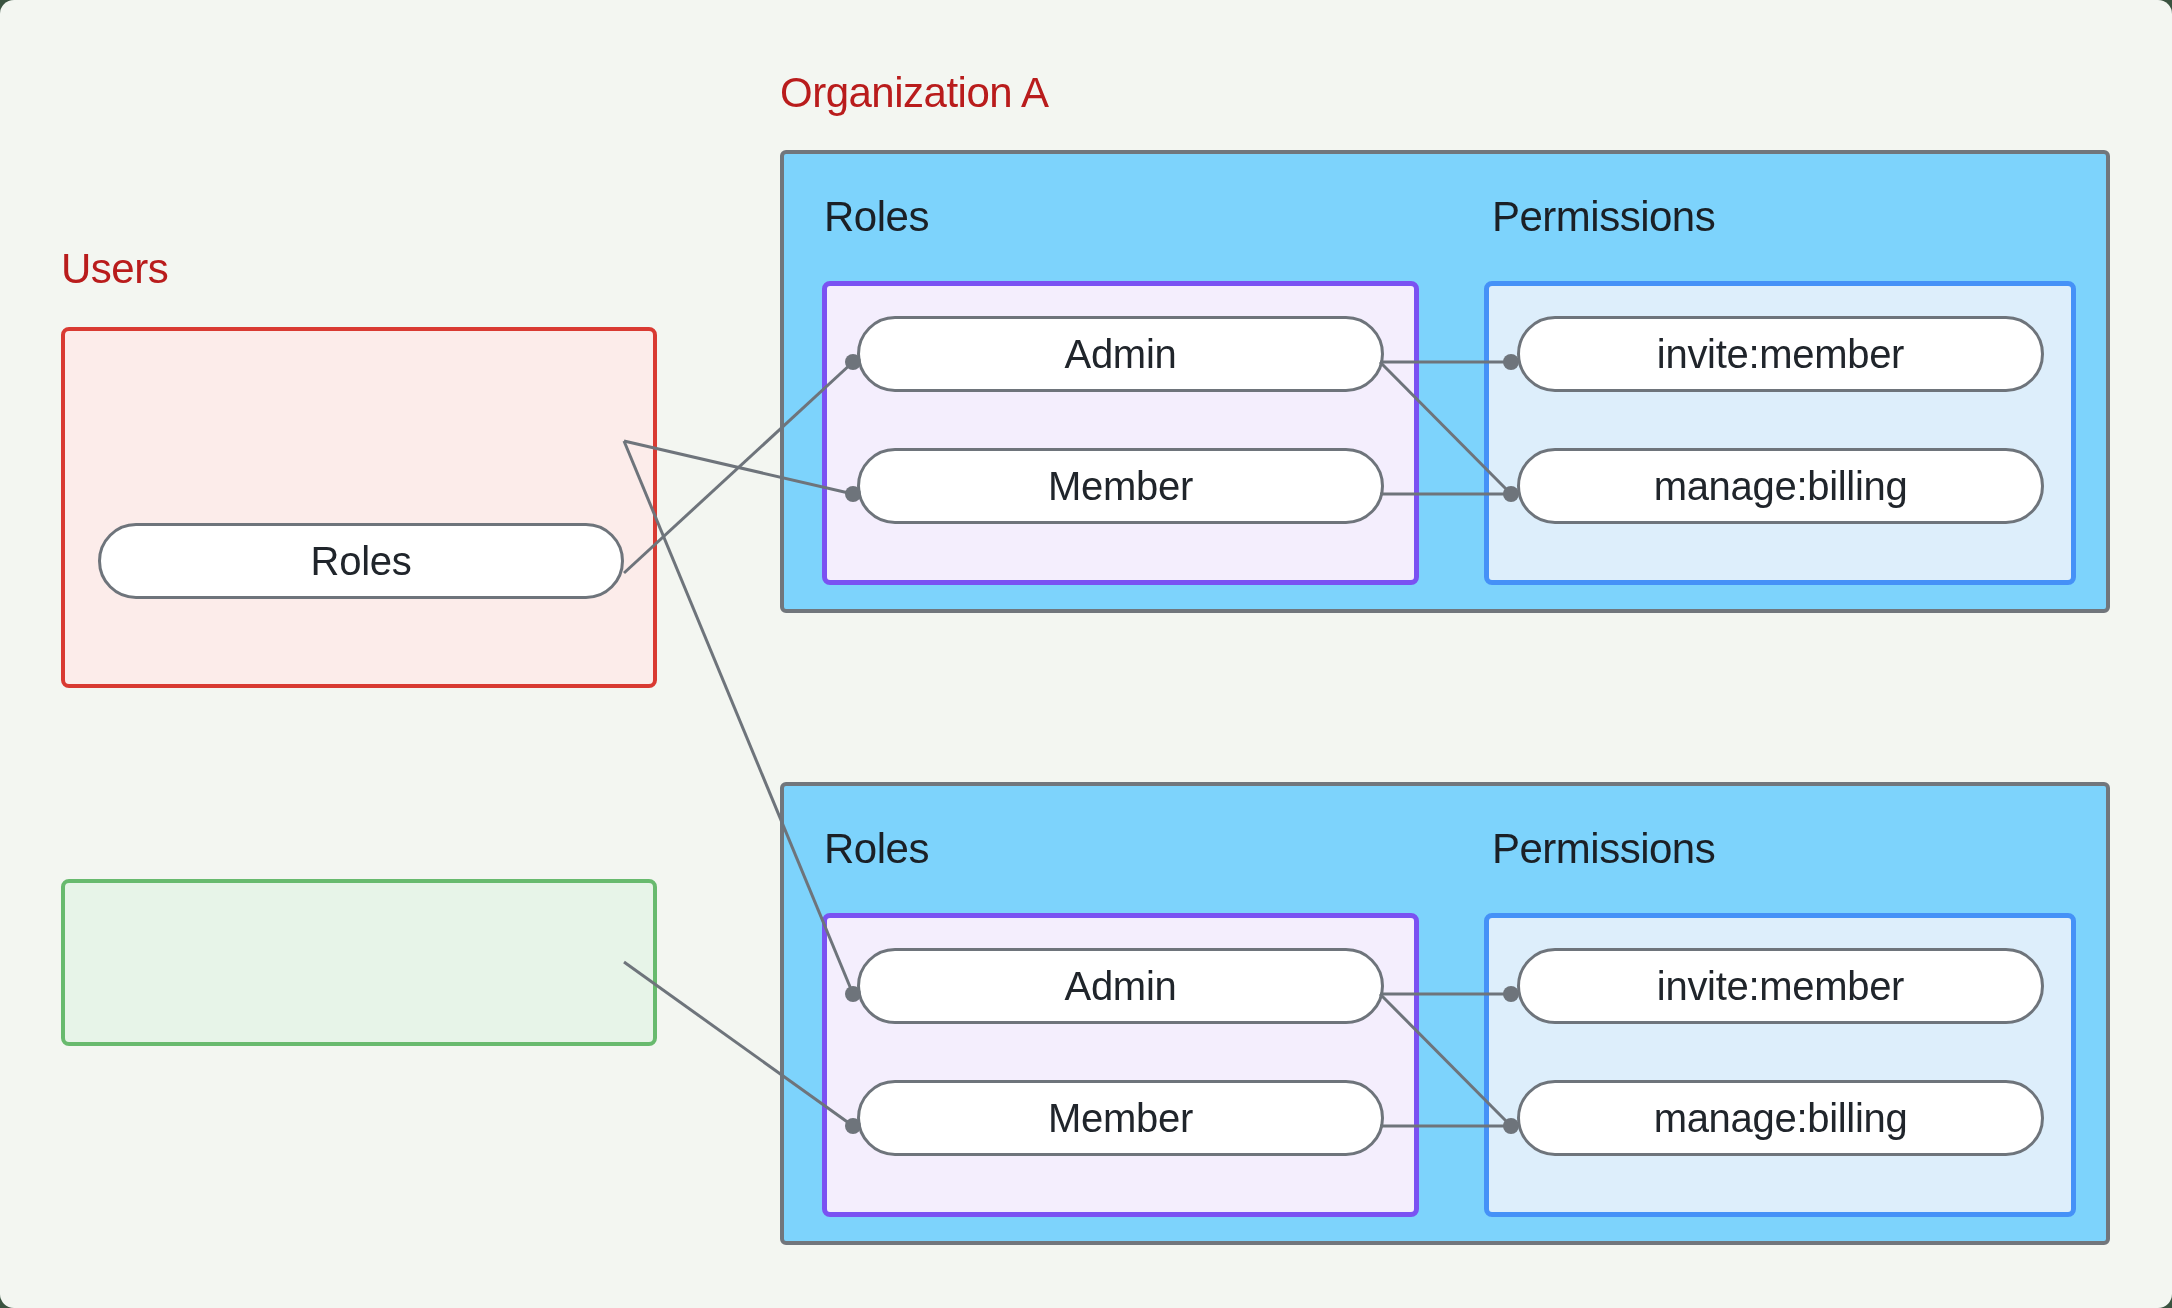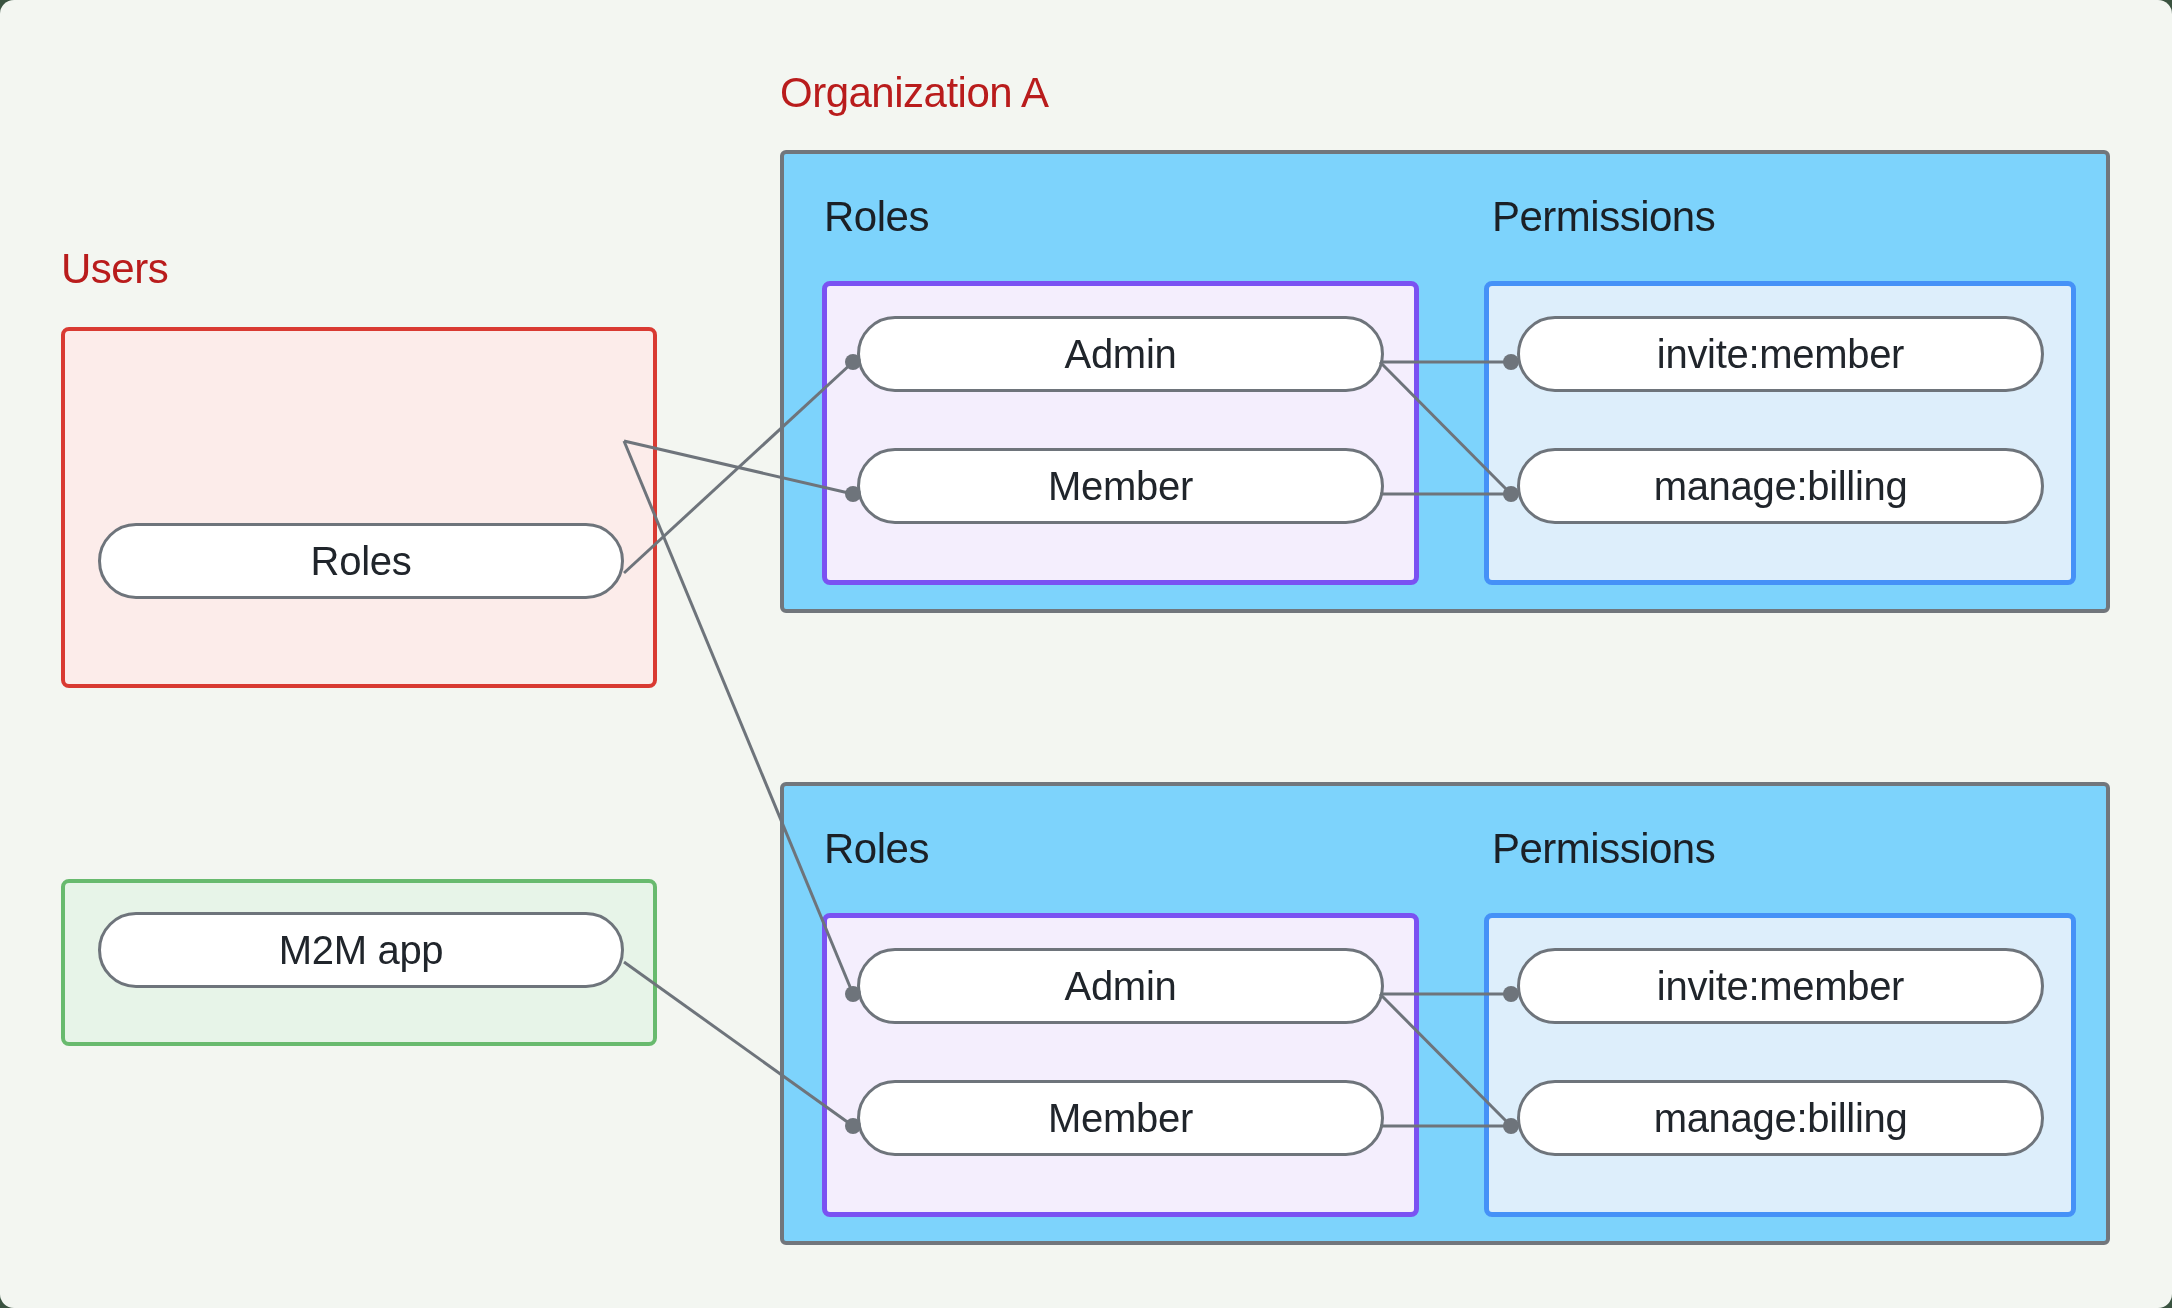--- a/index.html
+++ b/index.html
@@ -84,21 +84,20 @@
 </head>
 <body>
 
 <div class="page-card">
 
   <div class="heading" style="left:61px;top:248px;">Users</div>
   <div class="group-box users-box" style="left:61px;top:327px;width:596px;height:361px;"></div>
   <div class="pill user" style="top:523px;">Roles</div>
 
   <div class="group-box m2m-box" style="left:61px;top:879px;width:596px;height:167px;"></div>
-  <div class="pill user" style="top:912px;">M2M app</div>
 
   <div class="heading" style="left:780px;top:72px;">Organization A</div>
   <div class="org-card" style="left:780px;top:150px;">
     <div class="sub-label" style="left:40px;top:42px;">Roles</div>
     <div class="sub-label" style="left:708px;top:42px;">Permissions</div>
     <div class="roles-box"></div>
     <div class="perms-box"></div>
     <div class="pill role">Admin</div>
     <div class="pill role second">Member</div>
     <div class="pill perm">invite:member</div>

